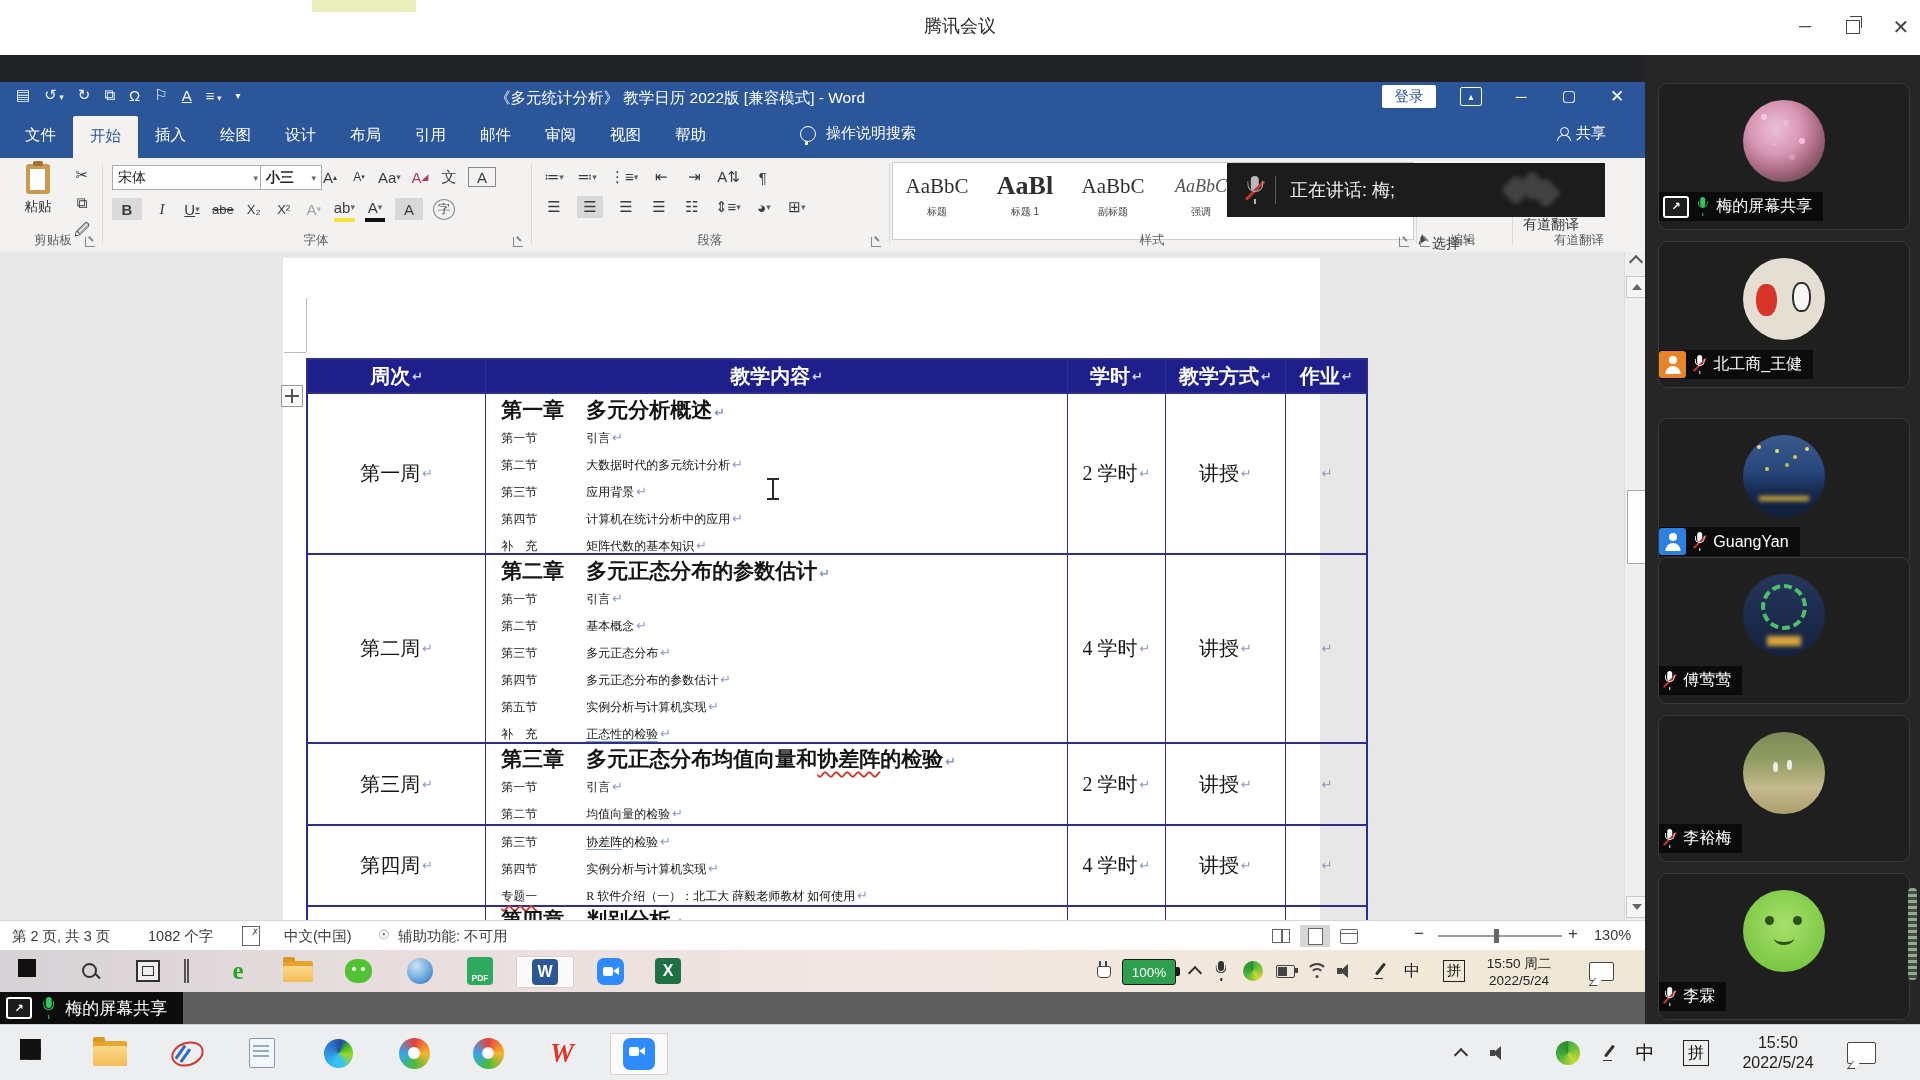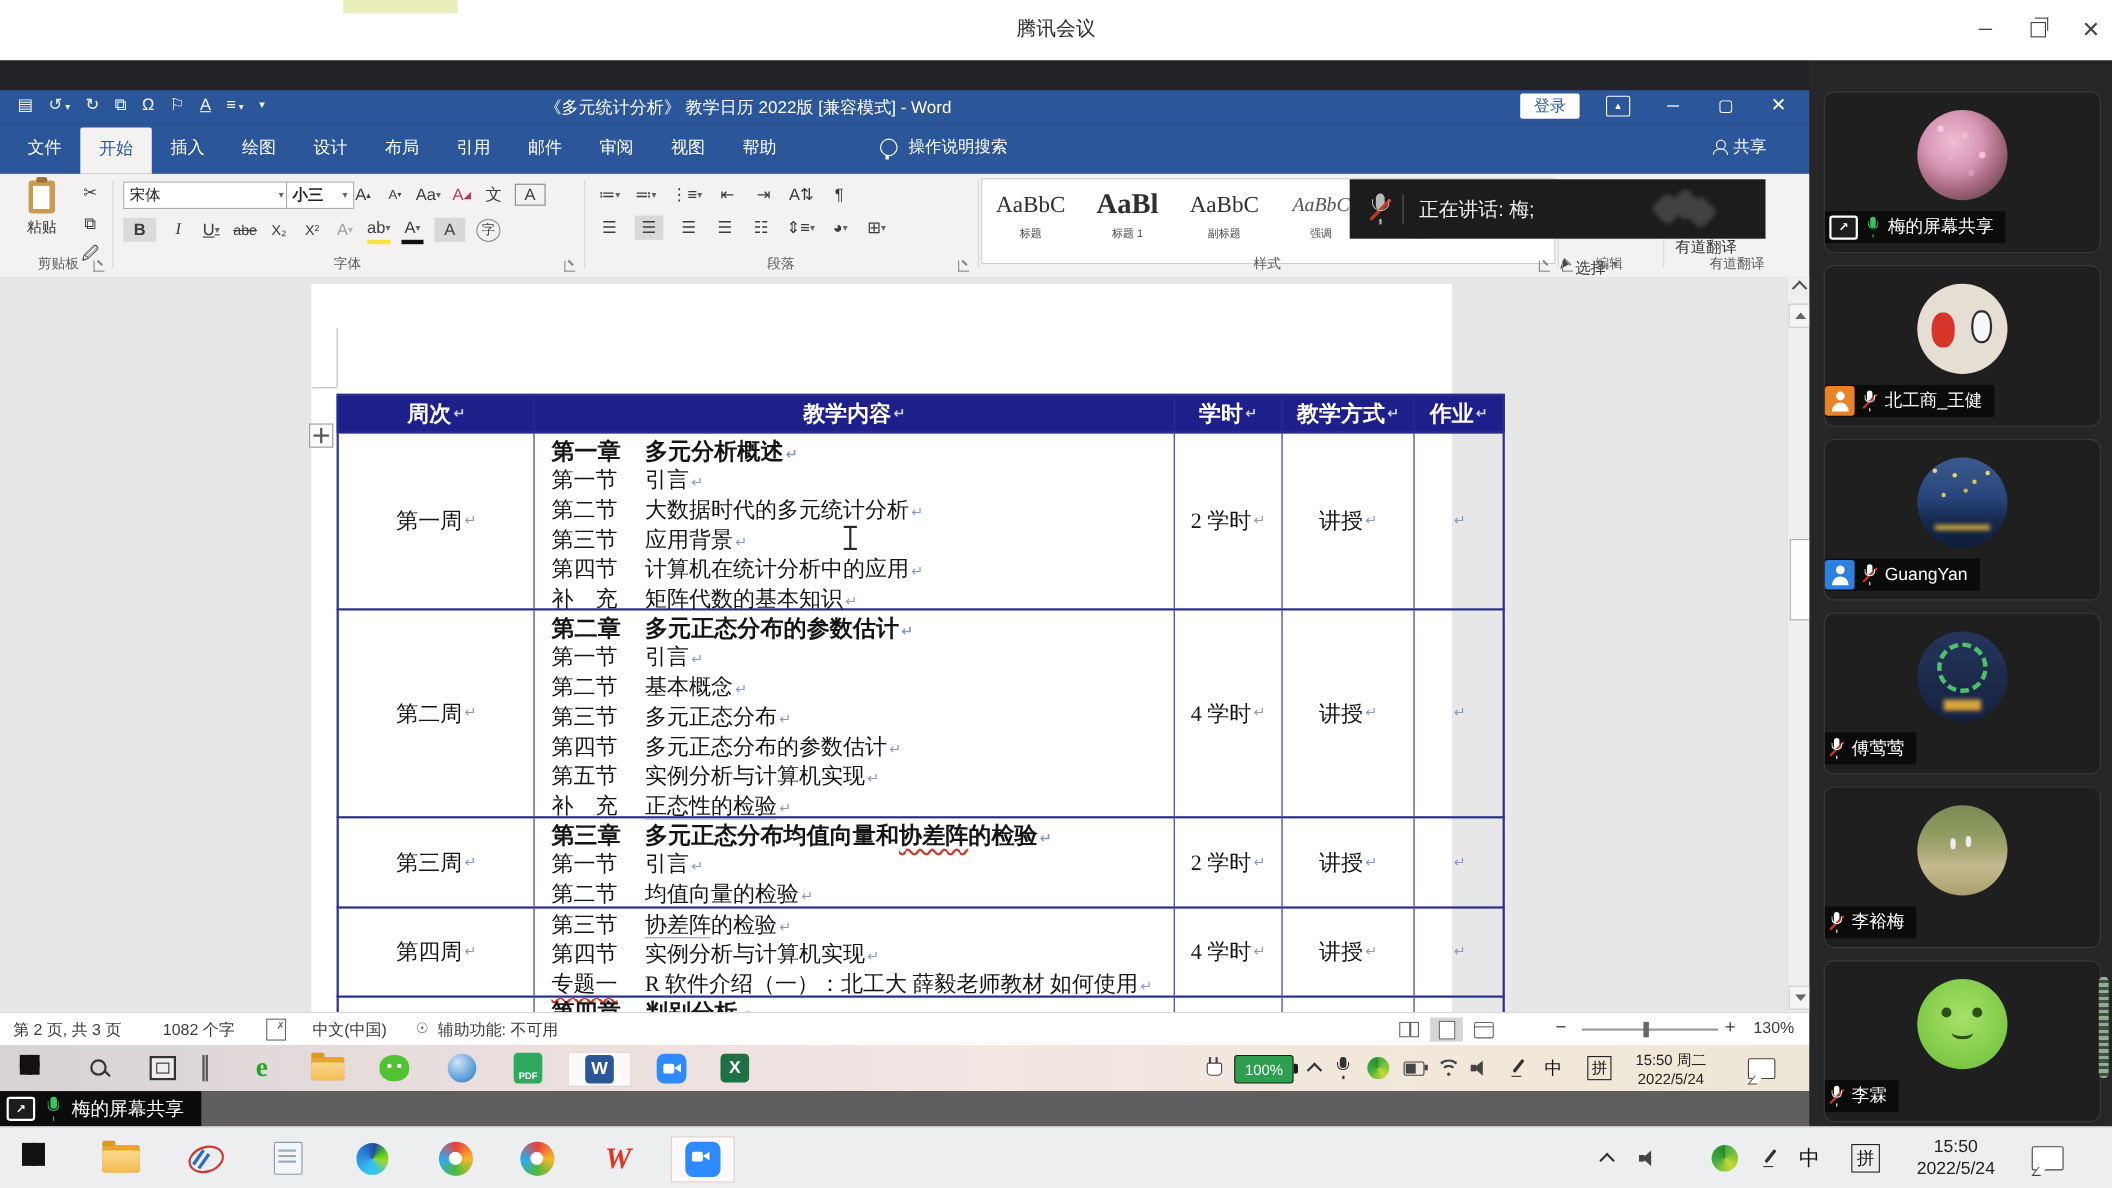--- a/index.html
+++ b/index.html
@@ -68,21 +68,21 @@
   #page{position:absolute;left:283px;top:6px;width:1037px;height:662px;background:#ffffff;}
   .cropv{position:absolute;background:#b9b9b9;}
   #dtable{position:absolute;left:306px;top:106px;width:1062px;font-family:"Liberation Serif","DejaVu Serif",serif;color:#151515;}
   .trow{display:flex;border-left:2px solid #2b2e8c;border-right:2px solid #2b2e8c;border-bottom:2px solid #2b2e8c;box-sizing:border-box;}
   .trow.hdr{border-top:2px solid #2b2e8c;background:#1e1f8b;color:#fff;font-weight:bold;}
   .tc{box-sizing:border-box;border-right:1.5px solid #2b2e8c;display:flex;align-items:center;justify-content:center;}
   .tc:last-child{border-right:none;}
   .c1{width:179px;}.c2{width:584px;}.c3{width:98px;}.c4{width:121px;}.c5{width:80px;}
   .hdr .tc{height:32px;font-size:20px;}
   .contentcell{flex-direction:column;align-items:flex-start;justify-content:flex-start;padding-left:15px;}
-  .dline{height:27px;line-height:27px;white-space:nowrap;font-size:20px;}
+  .dline{height:27px;line-height:27px;white-space:nowrap;font-size:12px;}
   .dline .p{display:inline-block;min-width:85px;}
   .dline.ch{font-weight:bold;font-size:21px;}
   .weektxt,.hourstxt,.methodtxt{font-size:20px;}
   .pm{color:#8b97c6;font-size:13px;margin-left:2px;font-family:"DejaVu Sans",sans-serif;}
   .pm::before{content:"↵";}
   .hdr .pm{color:#cdd2f5;}
   .blul{border-bottom:1.5px solid #90a0c8;}
   .wavy{text-decoration:underline;text-decoration-style:wavy;text-decoration-color:#cc3a2e;text-decoration-thickness:1.5px;text-underline-offset:5px;}
   .tablehandle{position:absolute;left:281px;top:133px;width:20px;height:20px;border:1px solid #999;background:#fbfbfb;}
   .tablehandle::before{content:"";position:absolute;left:9px;top:3px;width:2px;height:14px;background:#555;}
@@ -691,21 +691,21 @@
       <div class="avatar av-mascots"></div>
       <div class="namebar" style="padding-left:0;text-align:right;">
         <span class="badge orange"></span>
         <span class="mic" style="font-size:14px;">
             <i></i>
             <s></s>
           </span>
         <span>北工商_王健</span>
       </div>
     </div>
-    <div class="tile" style="top:344px;">
+    <div class="tile" style="top:363px;">
       <div class="avatar av-starry"></div>
       <div class="namebar" style="padding-left:0;">
         <span class="badge blue"></span>
         <span class="mic" style="font-size:14px;">
             <i></i>
             <s></s>
           </span>
         <span>GuangYan</span>
       </div>
     </div>

